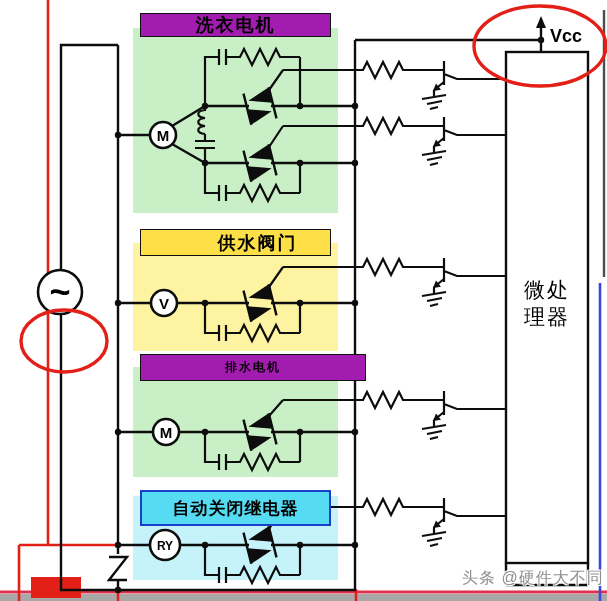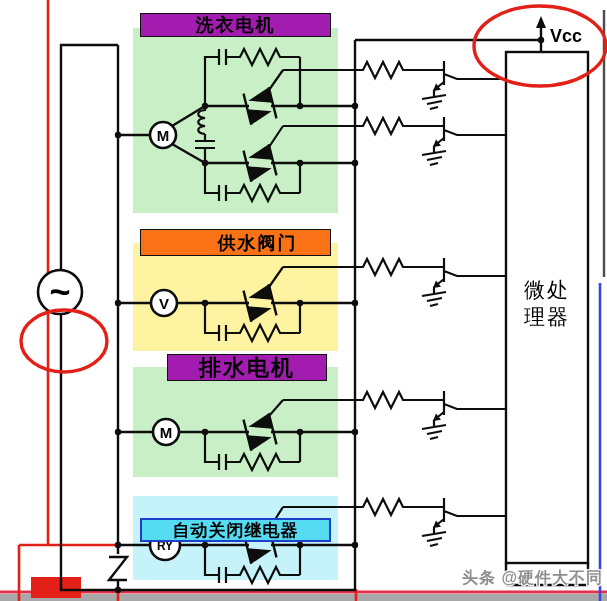--- a/index.html
+++ b/index.html
@@ -9,23 +9,23 @@
   .w{stroke:#0d0d0d;stroke-width:2.4;fill:none;}
   .wthin{stroke:#0d0d0d;stroke-width:2.2;fill:none;}
   .f{fill:#0d0d0d;stroke:none;}
   .node{fill:#0d0d0d;stroke:none;}
   .sym{fill:#ffffff;stroke:#0d0d0d;stroke-width:2.6;}
   .redln{stroke:#e32017;stroke-width:2.6;fill:none;}
   .redellipse{stroke:#e32017;stroke-width:3.4;fill:none;}
   .hdr{position:absolute;box-sizing:border-box;text-align:center;font-weight:bold;
        color:#000;z-index:5;display:flex;align-items:center;justify-content:center;}
   .hdr-mint{background:#a21caf;border:1.6px solid #111;}
-  .hdr-yellow{background:#f97316;border:1.6px solid #111;padding-left:44px;}
+  .hdr-yellow{background:#fde047;border:1.6px solid #111;padding-left:44px;}
   .hdr-cyan{background:#55dcf3;border:2.5px solid #1b3fc9;}
-  #watermark{position:absolute;left:462px;top:568px;z-index:6;font-size:16px;font-weight:700;
+  #watermark{position:absolute;left:462px;top:568px;z-index:6;font-size:16px;font-weight:400;
        color:#8f8f8f;letter-spacing:1px;white-space:nowrap;
        text-shadow:0 0 2px #fff,1px 1px 0 #fff,-1px -1px 0 #fff,1px -1px 0 #fff,-1px 1px 0 #fff;}
   .svgtxt{font-family:"Liberation Sans","DejaVu Sans",sans-serif;fill:#000;}
   .mcutxt{font-family:"Liberation Serif","DejaVu Serif",serif;font-size:21px;fill:#000;letter-spacing:2px;}
 </style>
 </head>
 <body>
 
 <div id="stage">
 
@@ -154,22 +154,22 @@
   <ellipse class="redellipse" cx="540" cy="46" rx="66" ry="40"></ellipse>
   <ellipse class="redellipse" cx="64" cy="341" rx="43" ry="31"></ellipse>
 </svg>
 
 <div class="hdr hdr-mint" style="left:140px;top:13px;width:191px;height:24px;font-size:18px;letter-spacing:2px;">
   <span>洗衣电机</span>
 </div>
 <div class="hdr hdr-yellow" style="left:140px;top:229px;width:191px;height:27px;font-size:18px;letter-spacing:2px;">
   <span>供水阀门</span>
 </div>
-<div class="hdr hdr-mint" style="left:140px;top:354px;width:160px;height:27px;font-size:22px;letter-spacing:2px;margin-left:27px;">
+<div class="hdr hdr-mint" style="left:140px;top:354px;width:226px;height:27px;font-size:12px;letter-spacing:2px;">
   <span>排水电机</span>
 </div>
-<div class="hdr hdr-cyan" style="left:140px;top:490px;width:191px;height:24px;font-size:17px;letter-spacing:1px;margin-top:28px;">
+<div class="hdr hdr-cyan" style="left:140px;top:490px;width:191px;height:36px;font-size:17px;letter-spacing:1px;">
   <span>自动关闭继电器</span>
 </div>
 
 <div id="watermark">头条 @硬件大不同</div>
 
 </div>
 
 </body></html>

